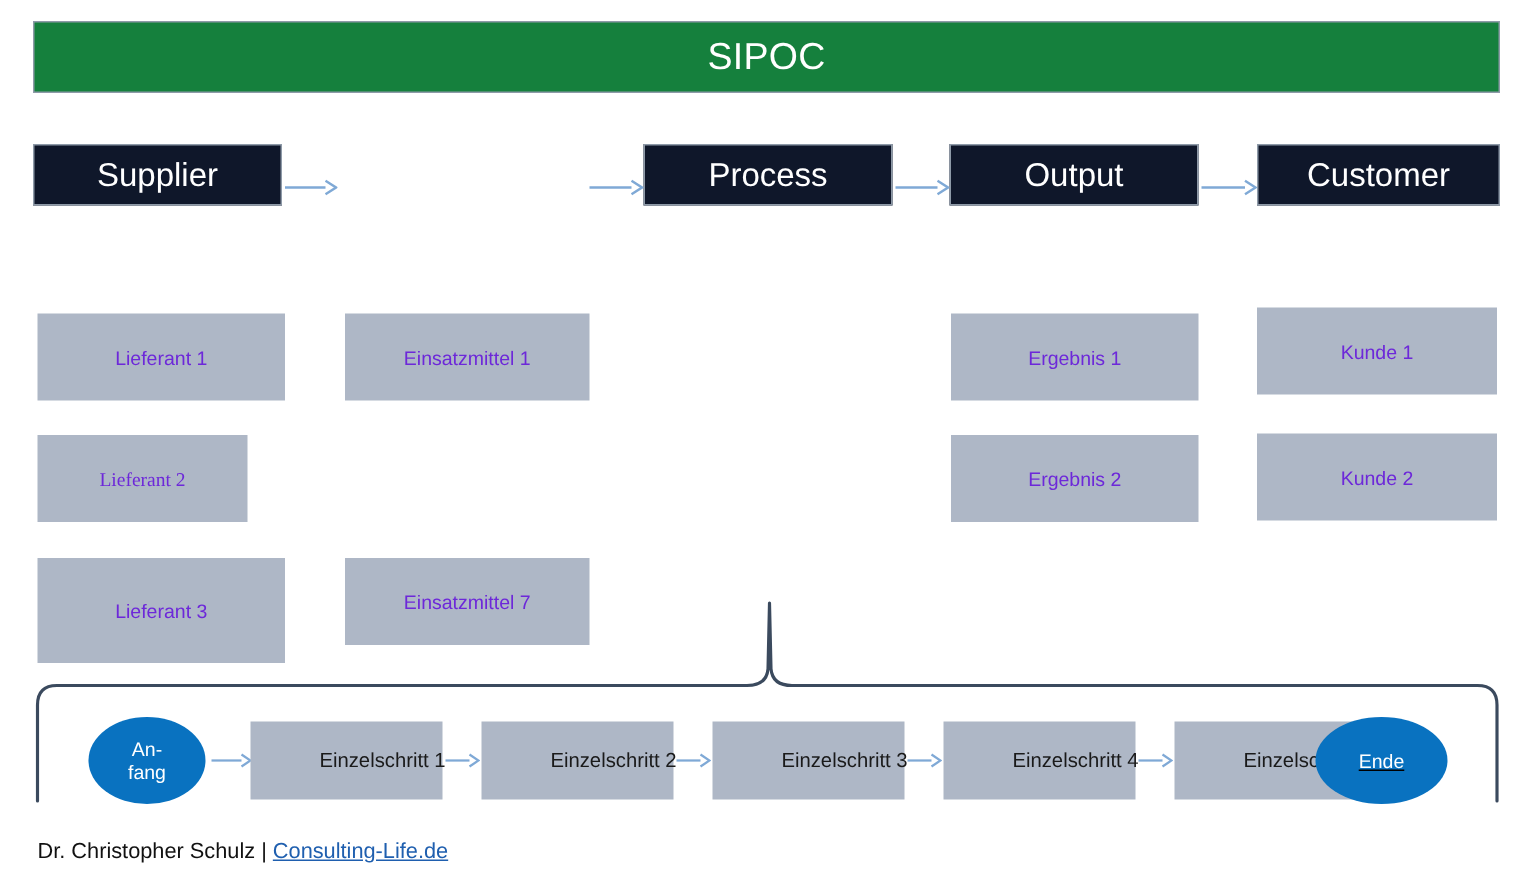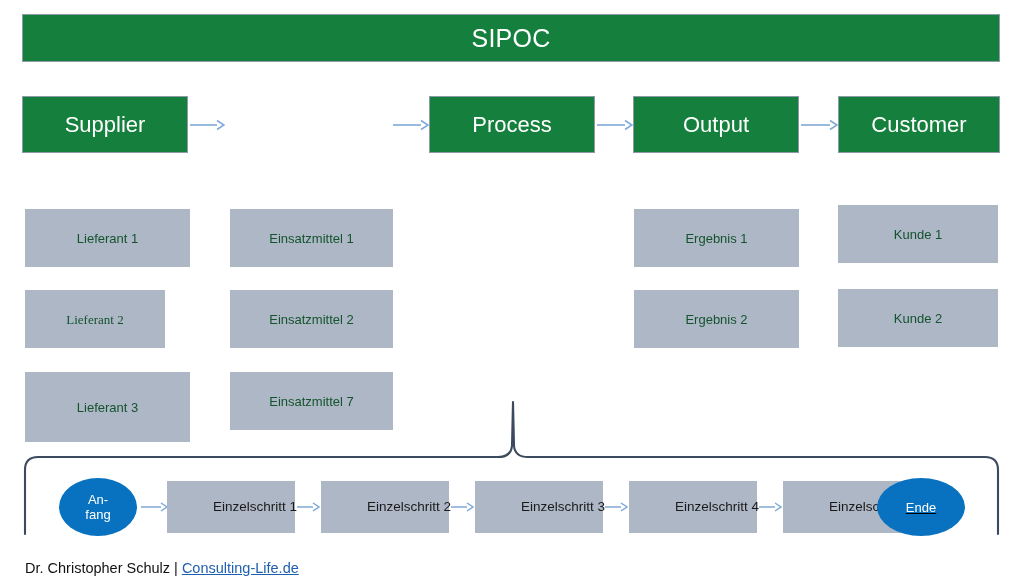--- a/index.html
+++ b/index.html
@@ -44,22 +44,22 @@
     font-size: 25px;
     font-weight: 400;
     letter-spacing: 0.2px;
     line-height: 1;
   }
 
   
   .hdr-box {
     position: absolute;
     top: 96px;
-    height: 57px;
-    background: #15803d;
+    height: 41px;
+    background: #0f172a;
     border: 1px solid #8e9aa8;
     box-sizing: border-box;
     display: flex;
     align-items: center;
     justify-content: center;
   }
   .hdr-box-text {
     color: #ffffff;
     font-size: 22px;
     font-weight: 400;
@@ -78,21 +78,21 @@
   
   .item-box {
     position: absolute;
     background: #AEB7C6;
     box-sizing: border-box;
     display: flex;
     align-items: center;
     justify-content: center;
   }
   .item-box-text {
-    color: #14532d;
+    color: #6d28d9;
     font-size: 13px;
     font-weight: 400;
     line-height: 1;
     white-space: nowrap;
   }
 
   
   .brace-svg {
     position: absolute;
     left: 0;
@@ -199,23 +199,20 @@
   </div>
   <div class="item-box" style="left:25px; top:290px; width:140px; height:58px;font-family:Liberation Serif, serif;">
     <span class="item-box-text">Lieferant 2</span>
   </div>
   <div class="item-box" style="left:25px; top:372px; width:165px; height:70px;">
     <span class="item-box-text">Lieferant 3</span>
   </div>
 
   <div class="item-box" style="left:230px; top:209px; width:163px; height:58px;">
     <span class="item-box-text">Einsatzmittel 1</span>
-  </div>
-  <div class="item-box" style="left:230px; top:290px; width:163px; height:58px;">
-    <span class="item-box-text">Einsatzmittel 2</span>
   </div>
   <div class="item-box" style="left:230px; top:372px; width:163px; height:58px;">
     <span class="item-box-text">Einsatzmittel 7</span>
   </div>
 
   <div class="item-box" style="left:634px; top:209px; width:165px; height:58px;">
     <span class="item-box-text">Ergebnis 1</span>
   </div>
   <div class="item-box" style="left:634px; top:290px; width:165px; height:58px;">
     <span class="item-box-text">Ergebnis 2</span>

